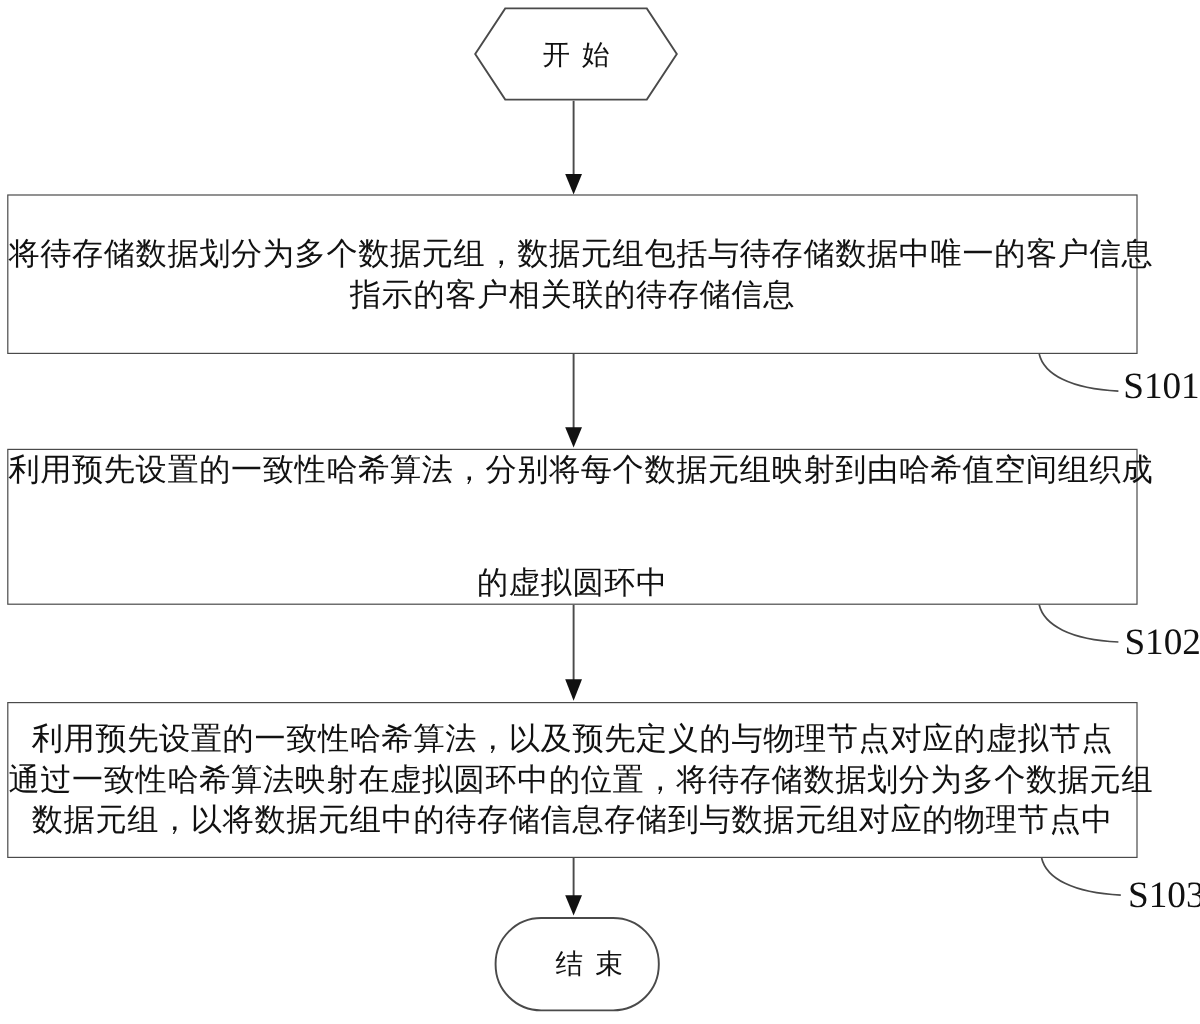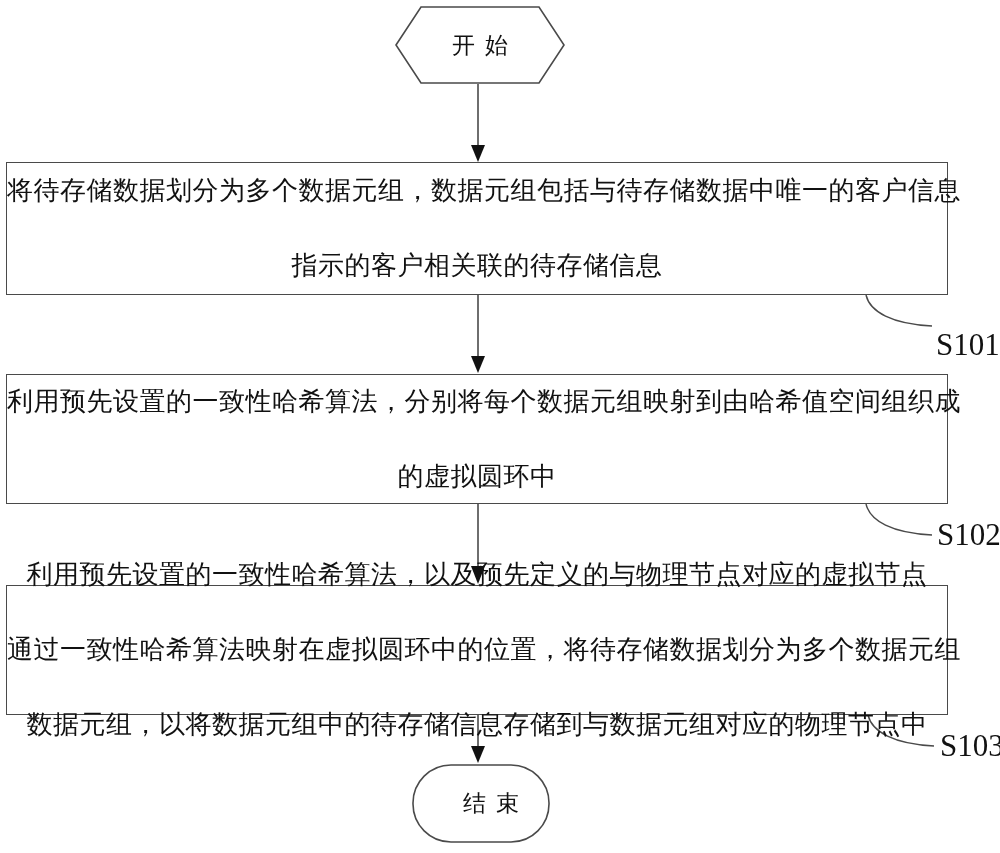--- a/index.html
+++ b/index.html
@@ -23,21 +23,20 @@
   .leader{fill:none;stroke:var(--line);stroke-width:1.4;}
   .terminal{
     position:absolute;display:flex;align-items:center;justify-content:center;
     font-size:23px;letter-spacing:10px;text-indent:10px;color:var(--ink);
   }
   .step-box{
     position:absolute;left:6px;width:942px;box-sizing:border-box;
     border:1.6px solid var(--line);background:transparent;
     display:flex;flex-direction:column;justify-content:center;
     text-align:center;
-    gap:41px;
   }
   .step-line{
     font-size:26px;line-height:34px;color:var(--ink);
     letter-spacing:0.5px;white-space:nowrap;
   }
   .step-label{
     position:absolute;font-size:31px;line-height:31px;color:var(--ink);
     font-family:"Liberation Serif","DejaVu Serif",serif;
   }
 </style>
@@ -78,23 +77,23 @@
   </svg>
 
   <div class="terminal" style="left:396px;top:7px;width:168px;height:76px;">
     <span>开始</span>
   </div>
 
   <div class="step-box" style="top:162px;height:133px;">
     <div class="step-line">将待存储数据划分为多个数据元组，数据元组包括与待存储数据中唯一的客户信息</div>
     <div class="step-line">指示的客户相关联的待存储信息</div>
   </div>
-  <div class="step-label" style="left:936px;top:329px;font-family:Liberation Serif, serif;">S101</div>
+  <div class="step-label" style="left:936px;top:306px;font-family:Liberation Serif, serif;">S101</div>
 
-  <div class="step-box" style="top:374px;height:130px;">
+  <div class="step-box" style="top:374px;height:130px;justify-content:space-between;">
     <div class="step-line">利用预先设置的一致性哈希算法，分别将每个数据元组映射到由哈希值空间组织成</div>
     <div class="step-line">的虚拟圆环中</div>
   </div>
   <div class="step-label" style="left:937px;top:519px;">S102</div>
 
   <div class="step-box" style="top:585px;height:130px;">
     <div class="step-line">利用预先设置的一致性哈希算法，以及预先定义的与物理节点对应的虚拟节点</div>
     <div class="step-line">通过一致性哈希算法映射在虚拟圆环中的位置，将待存储数据划分为多个数据元组</div>
     <div class="step-line">数据元组，以将数据元组中的待存储信息存储到与数据元组对应的物理节点中</div>
   </div>

